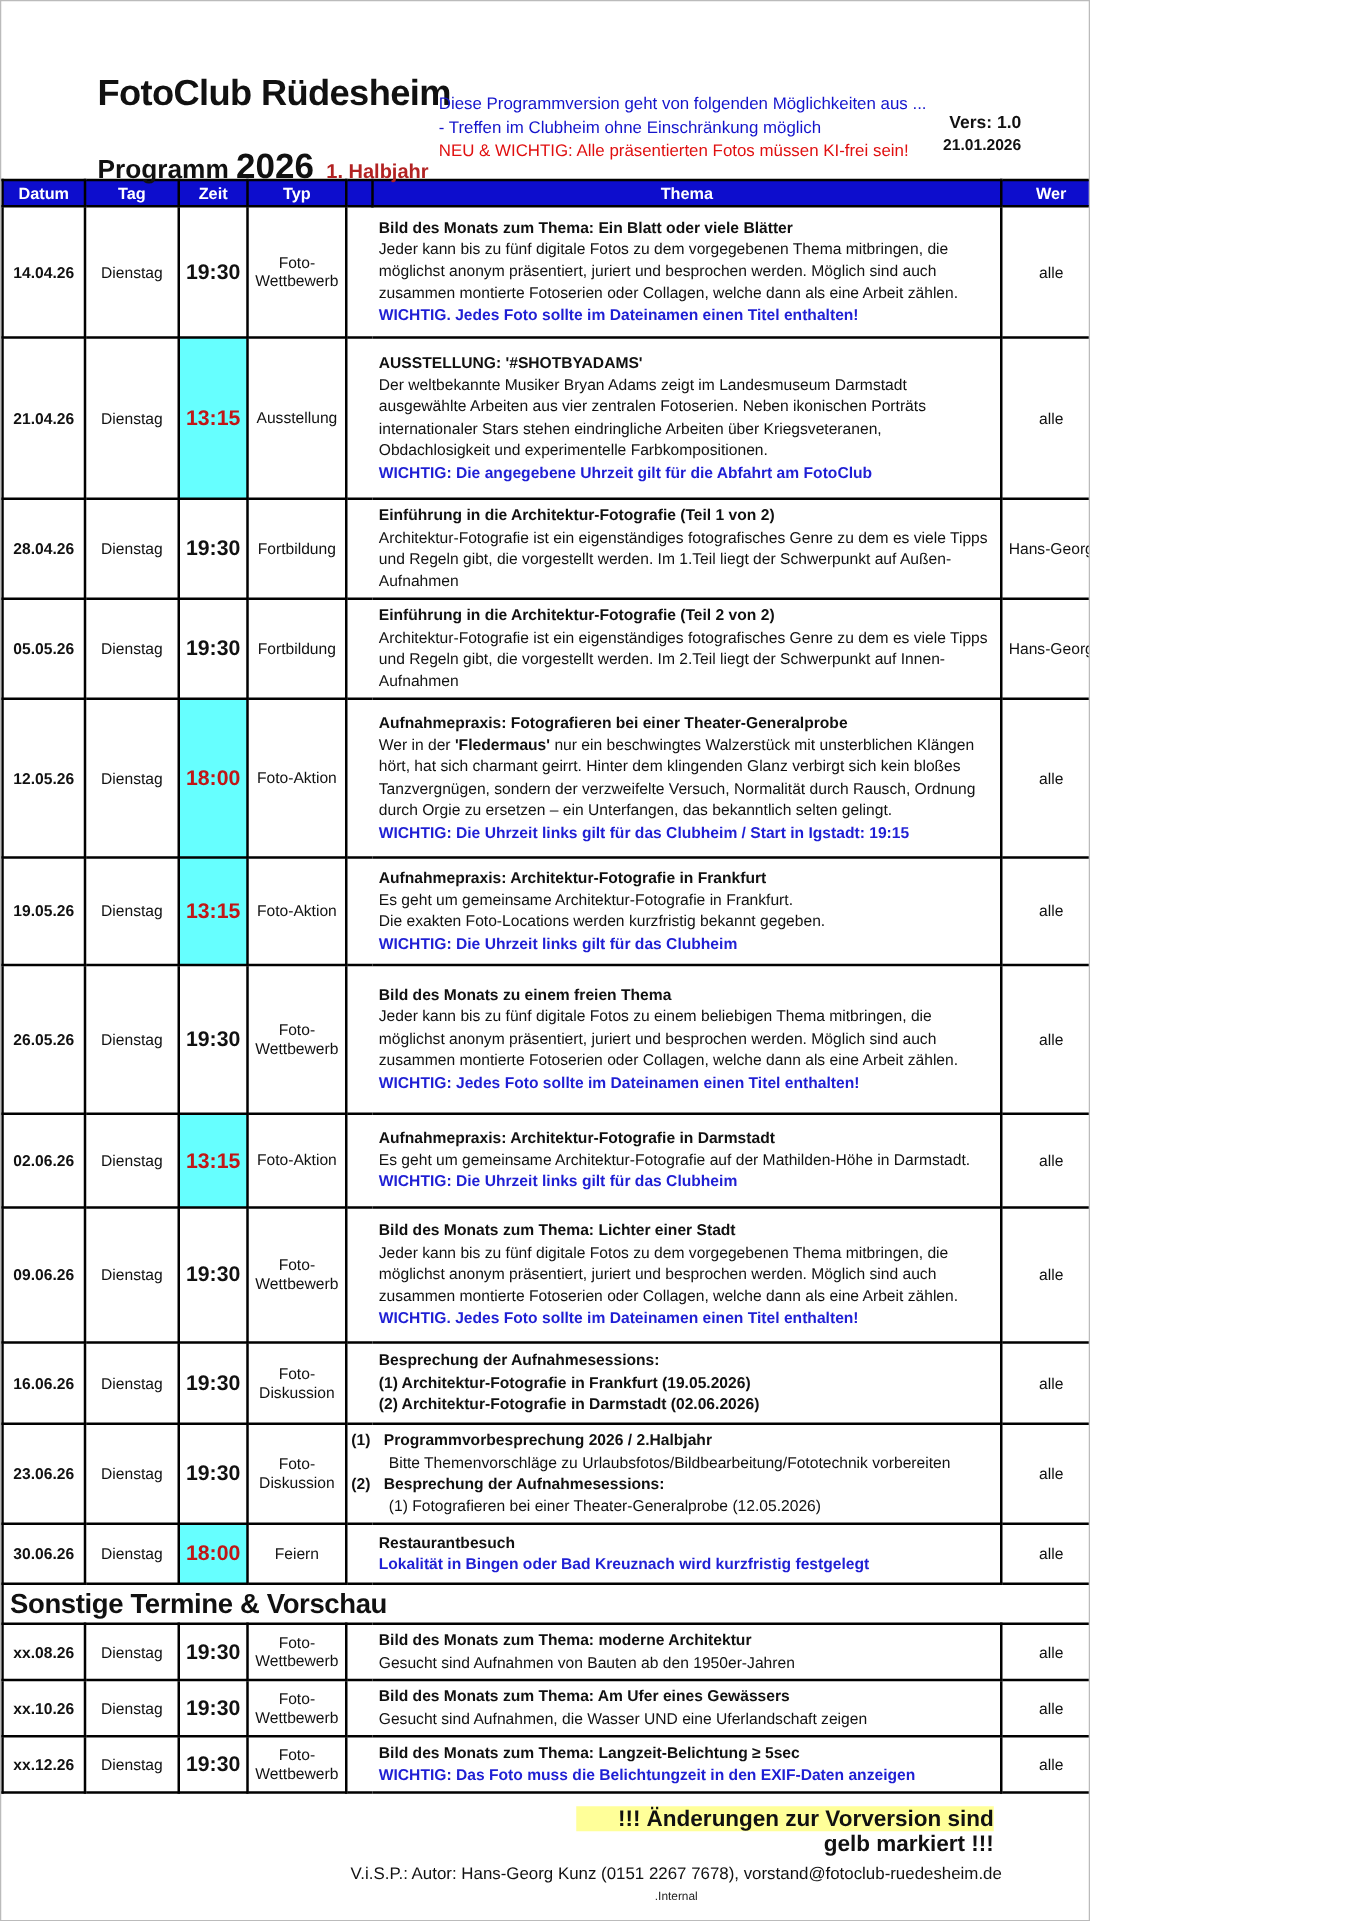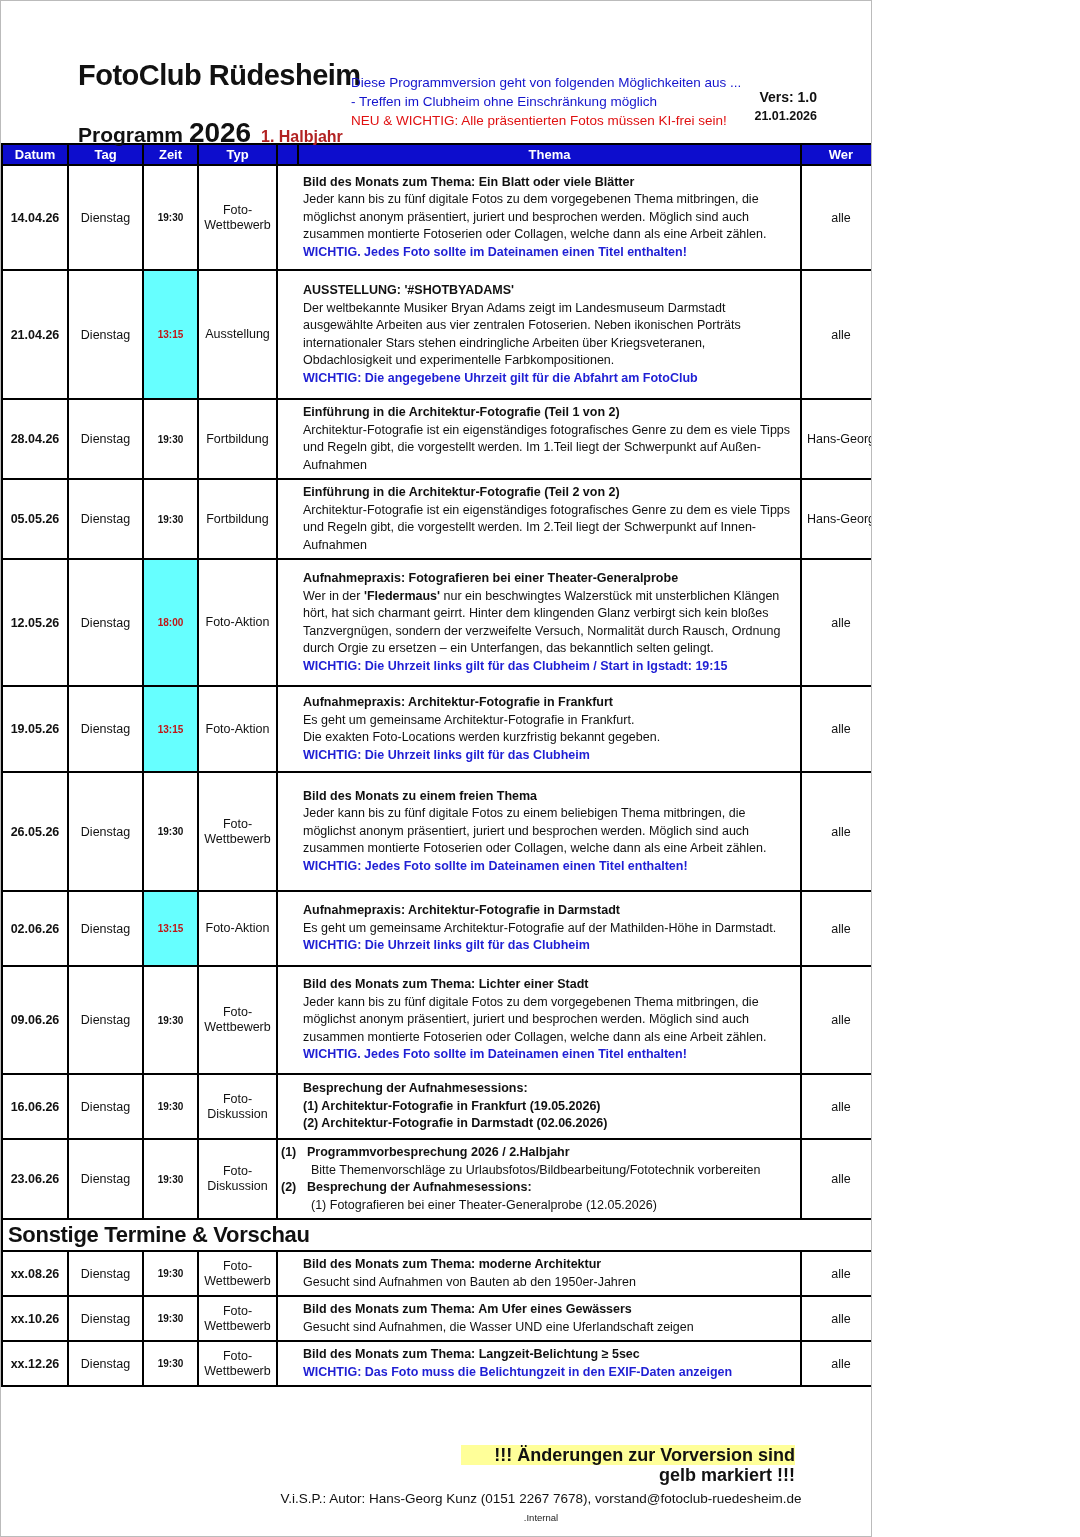--- a/index.html
+++ b/index.html
@@ -23,21 +23,21 @@
   .ver{position:absolute;right:54px;top:88px;text-align:right;font-weight:bold;}
   .ver .v{font-size:14px;}
   .ver .d{font-size:12.5px;margin-top:4px;}
 
   
   table{border-collapse:collapse;width:955px;table-layout:fixed;}
   td{border:2px solid #000;vertical-align:middle;font-size:12.5px;}
   thead td{background:var(--hdr-bg);color:#fff;font-weight:bold;font-size:13px;text-align:center;height:21px;padding:0;}
   td.c{text-align:center;}
   td.datum{font-weight:bold;font-size:12.5px;}
-  td.zeit{font-weight:bold;font-size:10px;}
+  td.zeit{font-weight:bold;font-size:17px;}
   td.typ{white-space:pre-line;line-height:15px;}
   td.hl{background:var(--cyan);}
   td.zeit.hl{color:var(--time-red);}
   td.tag.hl{font-weight:bold;}
   td.ort.special, td.wer{font-size:12.5px;}
   td.ort.special{color:var(--dark-red);font-weight:bold;}
   td.thema{padding:4px 6px 4px 0;line-height:17.5px;}
   .l{margin-left:25px;}
   .l.title{font-weight:bold;}
   .l.note{color:var(--note-blue);font-weight:bold;}
@@ -247,20 +247,32 @@
             <div class="l sub">Bitte Themenvorschläge zu Urlaubsfotos/Bildbearbeitung/Fototechnik vorbereiten</div>
             <div class="l numt">
               <span class="num">(2)</span>
               <span>Besprechung der Aufnahmesessions:</span>
             </div>
             <div class="l sub">(1)  Fotografieren bei einer Theater-Generalprobe (12.05.2026)</div>
           </td>
           <td class="c wer">alle</td>
           <td class="c ort">Clubheim</td>
         </tr>
+        <tr style="height: 48px;">
+          <td class="c datum">30.06.26</td>
+          <td class="c tag">Dienstag</td>
+          <td class="c zeit hl">18:00</td>
+          <td class="c typ">Feiern</td>
+          <td class="thema" colspan="2">
+            <div class="l title">Restaurantbesuch</div>
+            <div class="l note">Lokalität in Bingen oder Bad Kreuznach wird kurzfristig festgelegt</div>
+          </td>
+          <td class="c wer">alle</td>
+          <td class="c ort special">Gasthaus</td>
+        </tr>
         <tr style="height: 32px;">
           <td colspan="8" class="section">Sonstige Termine &amp; Vorschau</td>
         </tr>
         <tr style="height: 43px;">
           <td class="c datum">xx.08.26</td>
           <td class="c tag">Dienstag</td>
           <td class="c zeit">19:30</td>
           <td class="c typ">Foto-
 Wettbewerb</td>
           <td class="thema" colspan="2">

